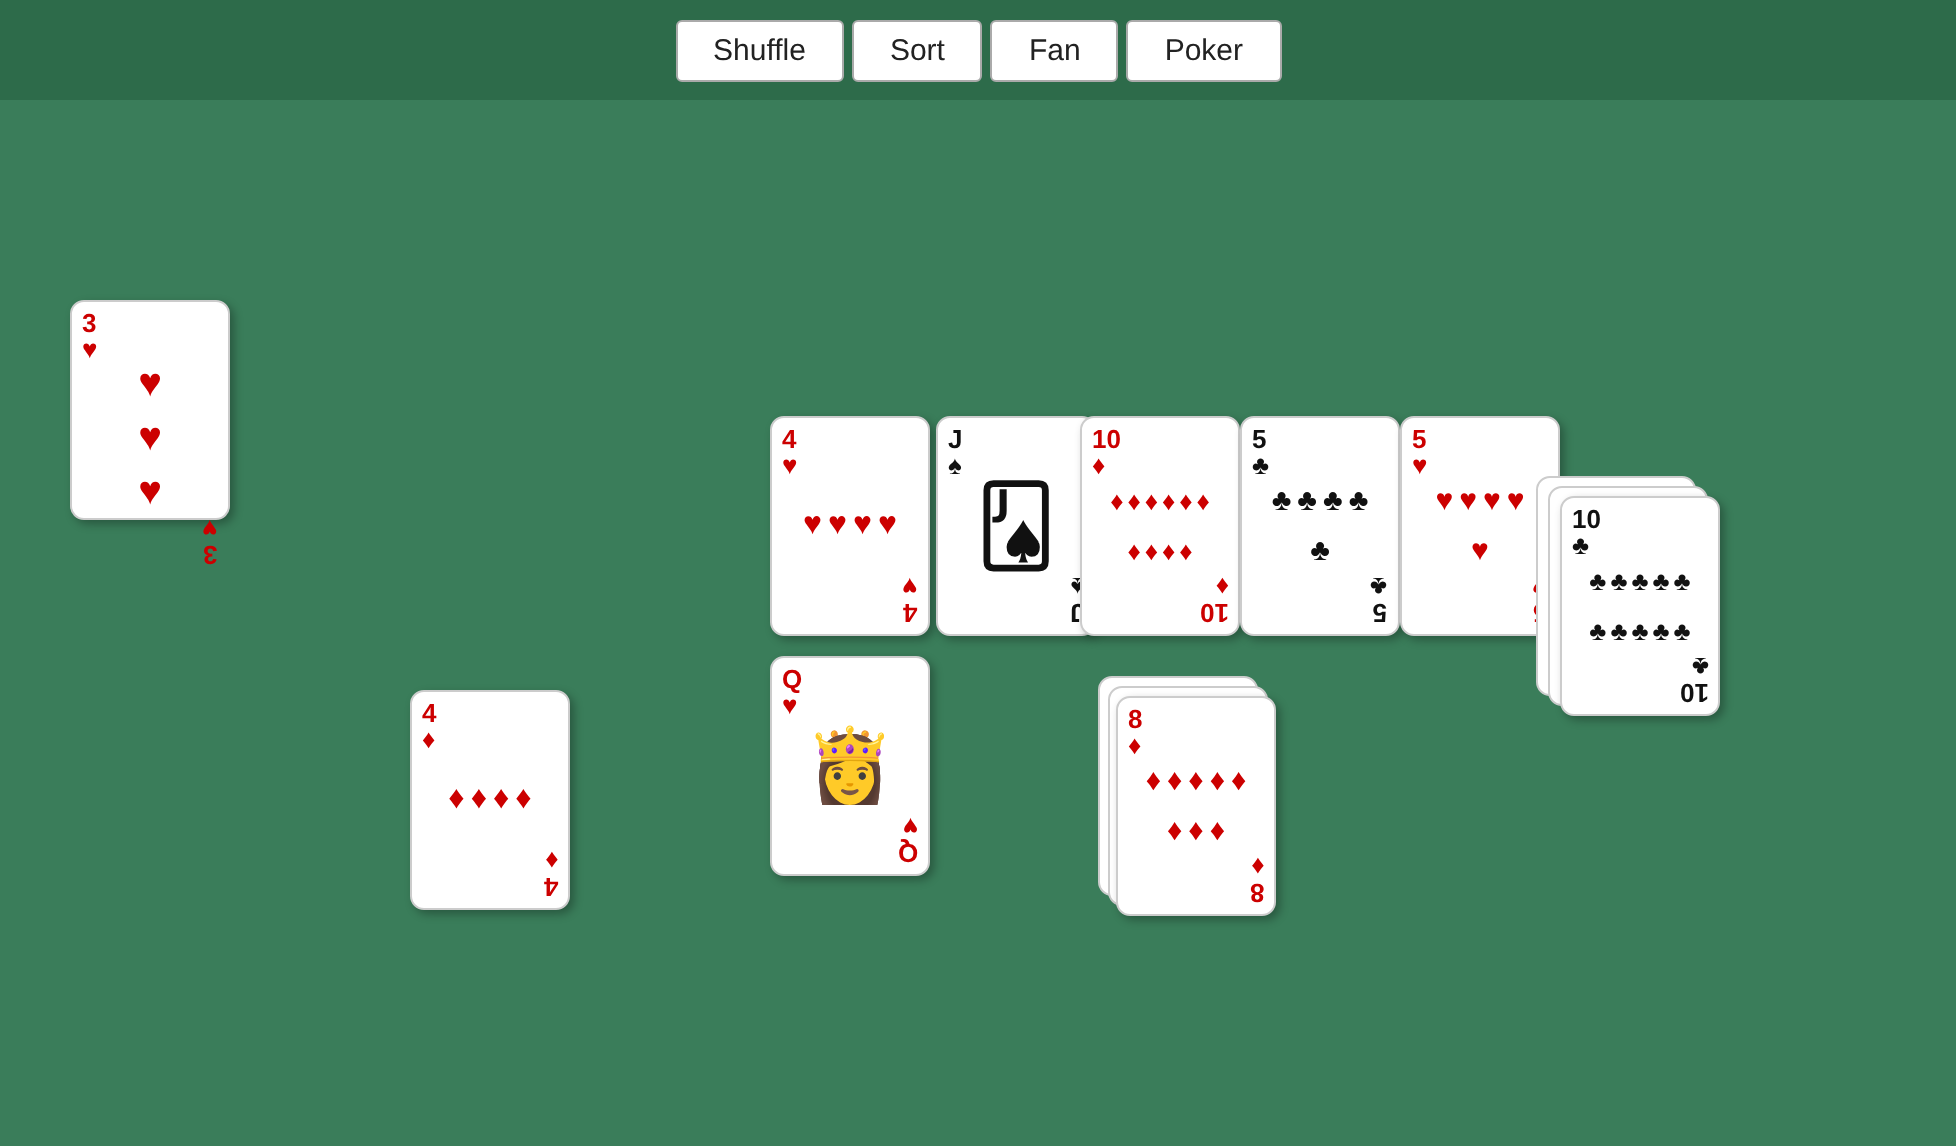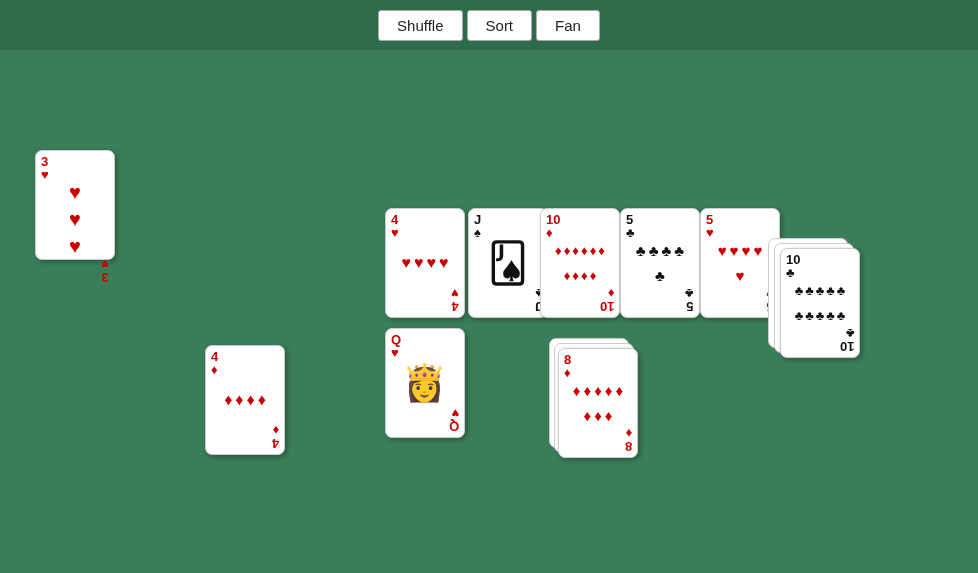--- a/index.html
+++ b/index.html
@@ -87,20 +87,21 @@
       border-radius: 7px;
     }
   </style>
 </head>
 <body>
 
 <div id="toolbar">
 <button class="toolbar-btn">Shuffle</button>
     <button class="toolbar-btn">Sort</button>
     <button class="toolbar-btn">Fan</button>
+    <button class="toolbar-btn">Poker</button>
   </div>
 
 <div id="table">
 
   <div class="card red" style="left:35px;top:100px;width:80px;height:110px;">
     <span class="rank-top red">3<br>♥</span>
     <div style="display:flex;flex-direction:column;align-items:center;justify-content:center;flex:1;font-size:20px;color:#cc0000;gap:4px;">
       <span>♥</span>
       <span>♥</span>
       <span>♥</span>

